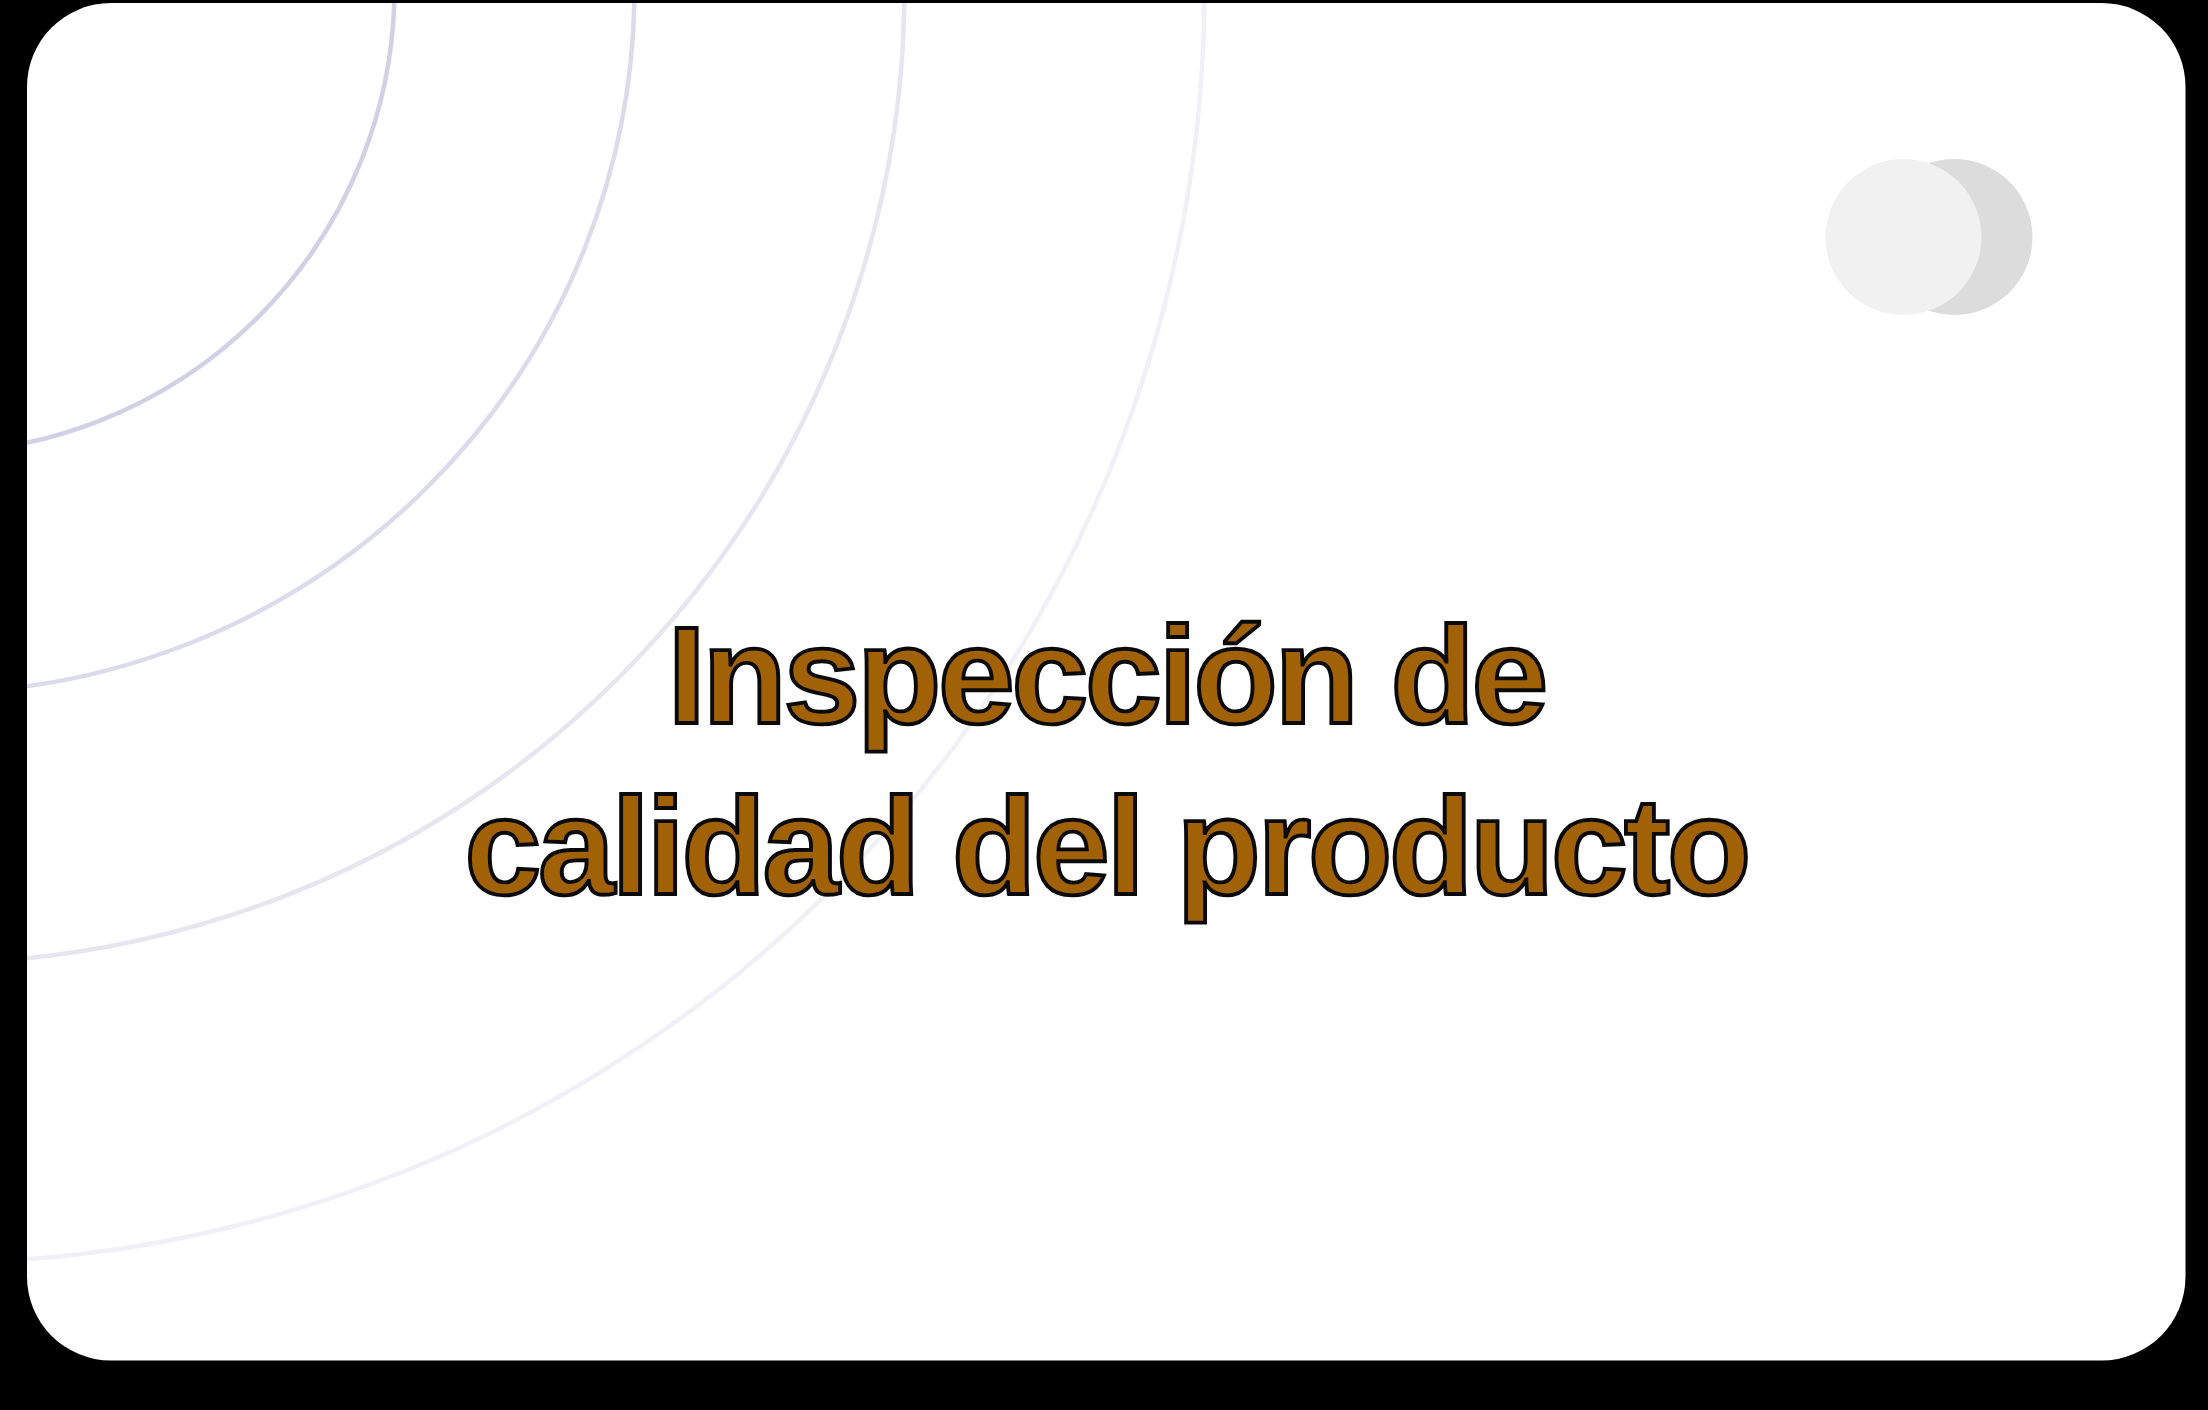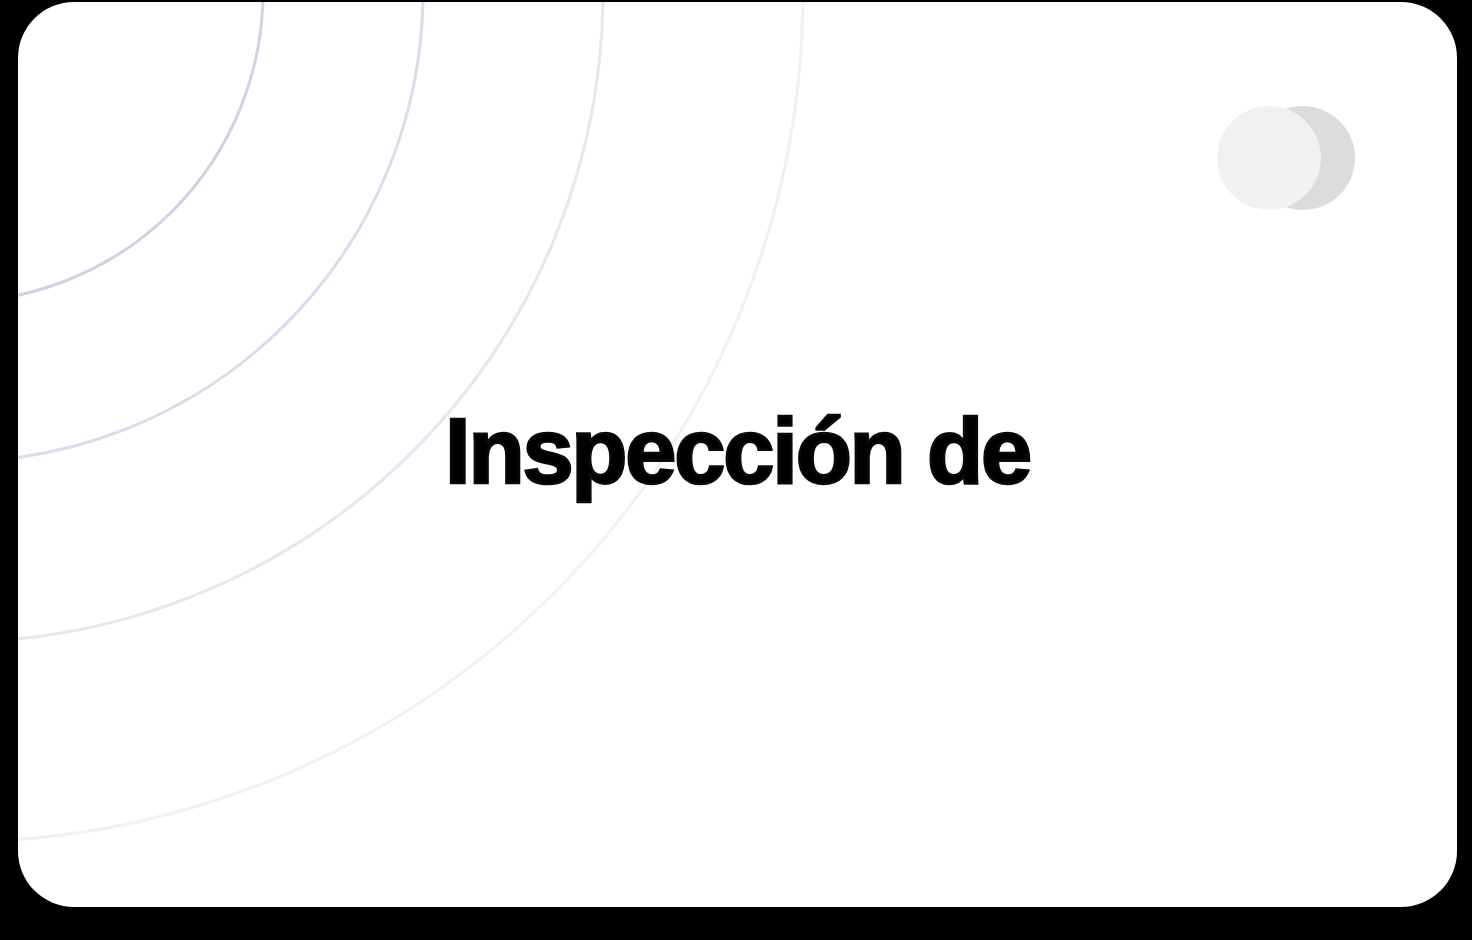--- a/index.html
+++ b/index.html
@@ -68,21 +68,21 @@
     background: #F1F1F1;
   }
 
   
   #headline {
     position: absolute;
     left: 0;
     right: 0;
     top: 330px;
     text-align: center;
-    color: #000000;
+    color: #a16207;
     font-family: "Liberation Sans", sans-serif;
     font-weight: 700;
     font-size: 92px;
     line-height: 1.24;
     letter-spacing: -2.2px;
     -webkit-text-stroke: 2.6px #0A0A0A;
     padding: 0 48px;
   }
   #headline .line {
     display: block;
@@ -105,16 +105,17 @@
       </g>
     </svg>
 
     <div id="logo-mark">
       <div class="logo-circle logo-circle-back"></div>
       <div class="logo-circle logo-circle-front"></div>
     </div>
 
     <h1 id="headline">
       <span class="line">Inspección de</span>
+      <span class="line">calidad del producto</span>
     </h1>
 
   </div>
 </div>
 
 </body></html>

